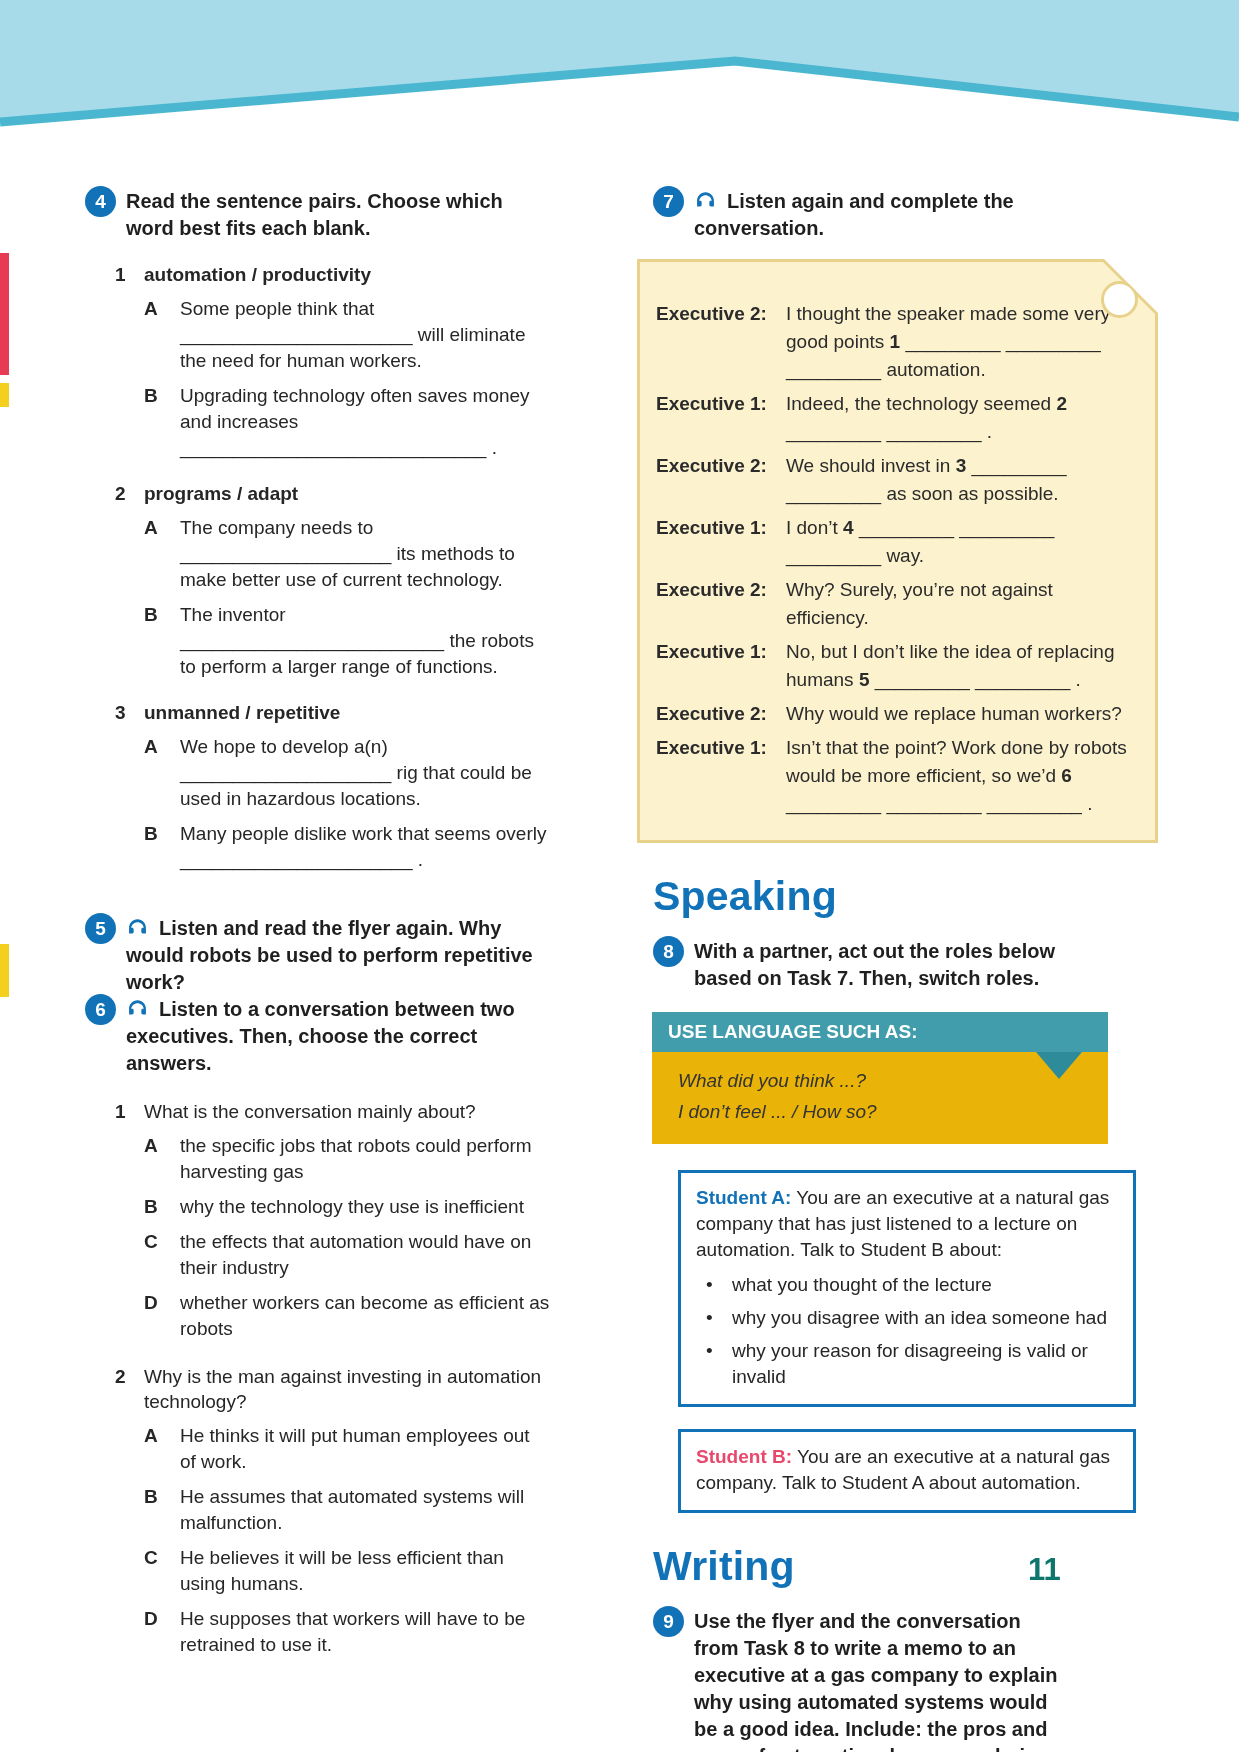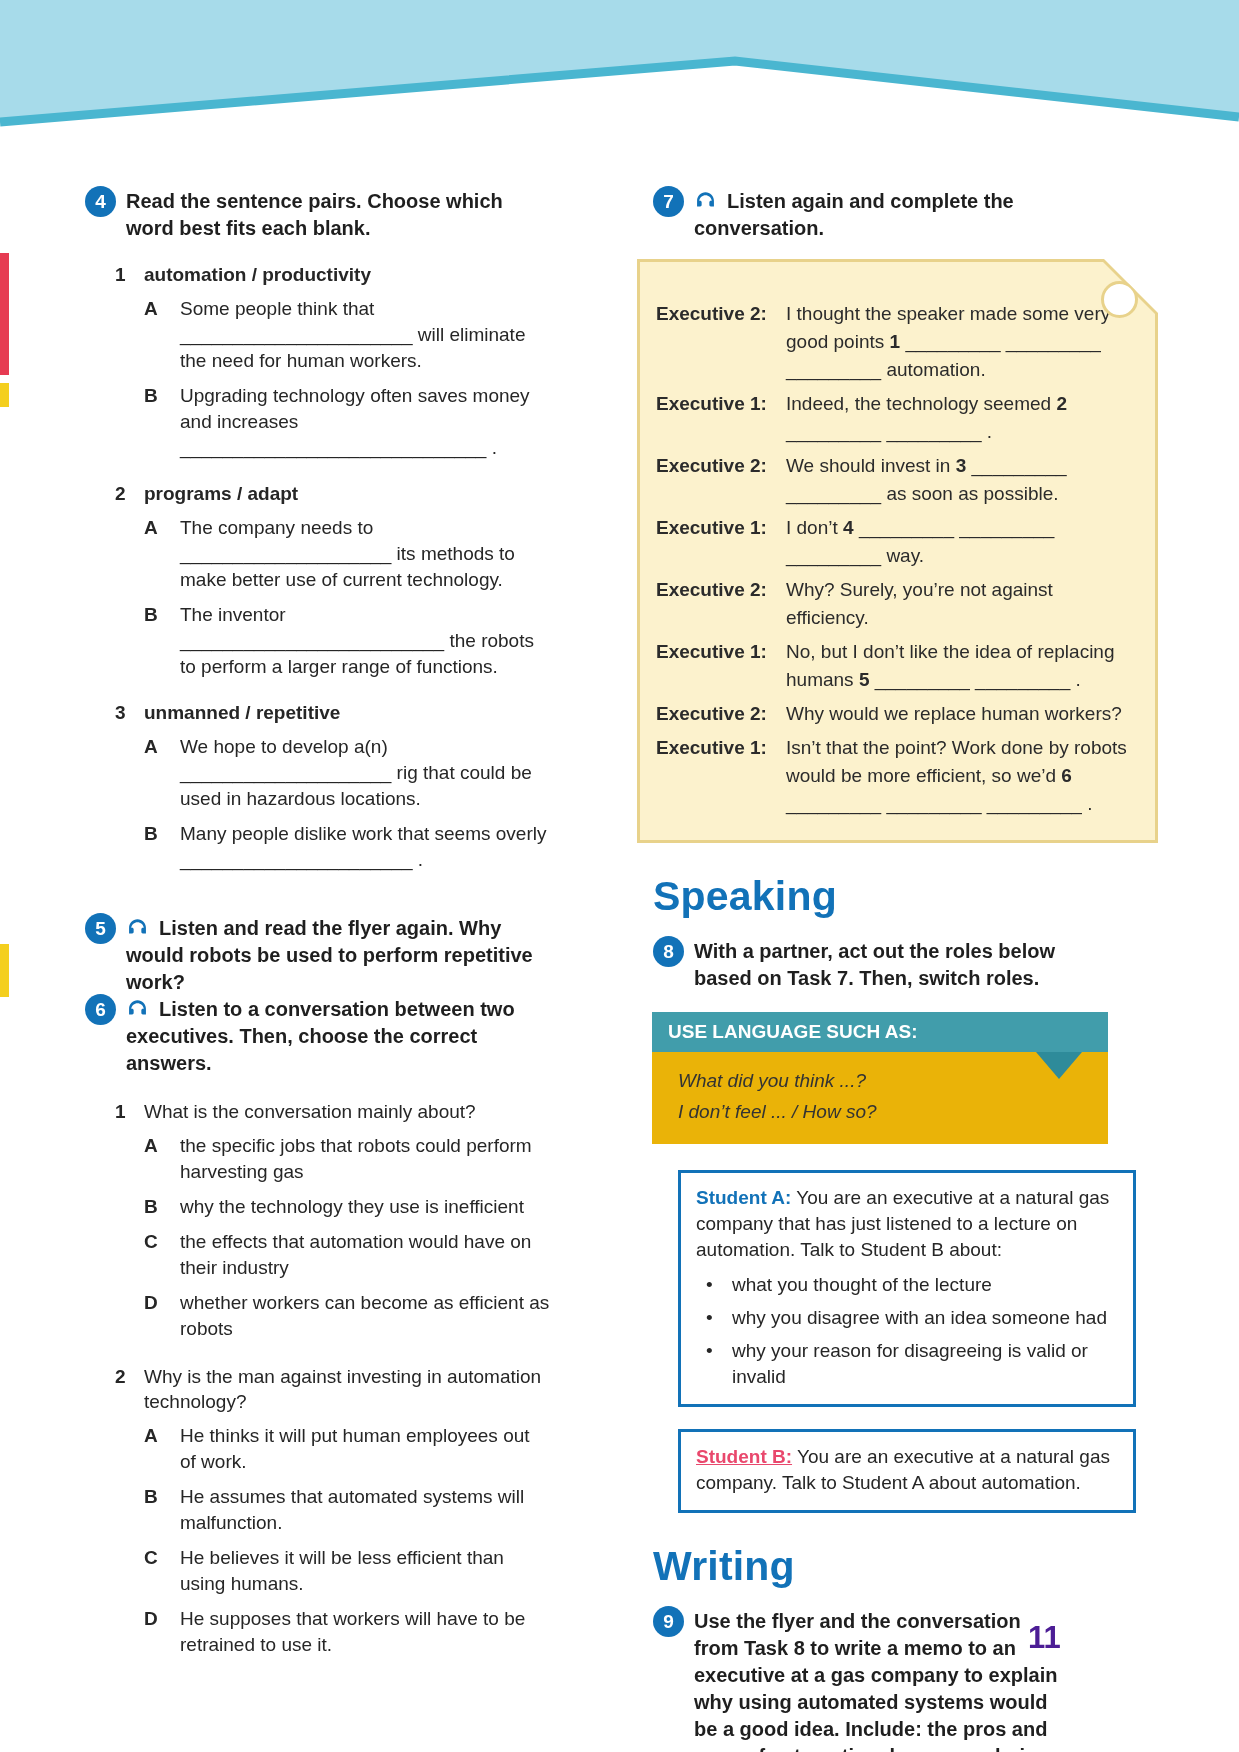--- a/index.html
+++ b/index.html
@@ -66,33 +66,33 @@
   .lang-tri { position:absolute; top:0; right:26px; width:0; height:0;
               border-left:23px solid transparent; border-right:23px solid transparent;
               border-top:27px solid #2e8b9a; }
 
   
   .stu { margin:26px 0 0 41px; width:458px; border:3px solid #1272b8; background:#fff;
          padding:12px 15px 14px; font-size:19px; line-height:26px; }
   .stu-b-box { margin-top:22px; }
   .stu-label { font-weight:bold; }
   .stu-a-box .stu-label { color:#1272b8; }
-  .stu-b-box .stu-label { color:#e9486d;text-decoration:underline; }
+  .stu-b-box .stu-label { color:#e9486d; }
   ul.bullets { list-style:none; margin-top:9px; }
   .bullets li { position:relative; padding-left:36px; margin-top:7px; }
   .bullets li::before { content:"\2022"; position:absolute; left:10px; }
 
   .task9 .task-text { display:inline-block; max-width:372px; }
   .t4text { display:inline-block; max-width:382px; }
   .t5text { display:inline-block; max-width:442px; }
   .t6text { display:inline-block; max-width:402px; }
   .t7text { display:inline-block; max-width:372px; }
   .t8text { display:inline-block; max-width:424px; }
 
-  .pagenum { position:absolute; left:1028px; top:1620px; font-size:31px; font-weight:bold; color:#4c1d95; }
+  .pagenum { position:absolute; left:1028px; top:1552px; font-size:31px; font-weight:bold; color:#0f766e; }
 
   .dlg-text b { font-weight:bold; }
 </style>
 </head>
 <body>
 
 <div class="page">
 
   <svg class="banner" width="1239" height="140" viewBox="0 0 1239 140" aria-hidden="true">
     <polygon points="0,0 1239,0 1239,117 735,61 0,122" fill="#a7dbea"></polygon>

